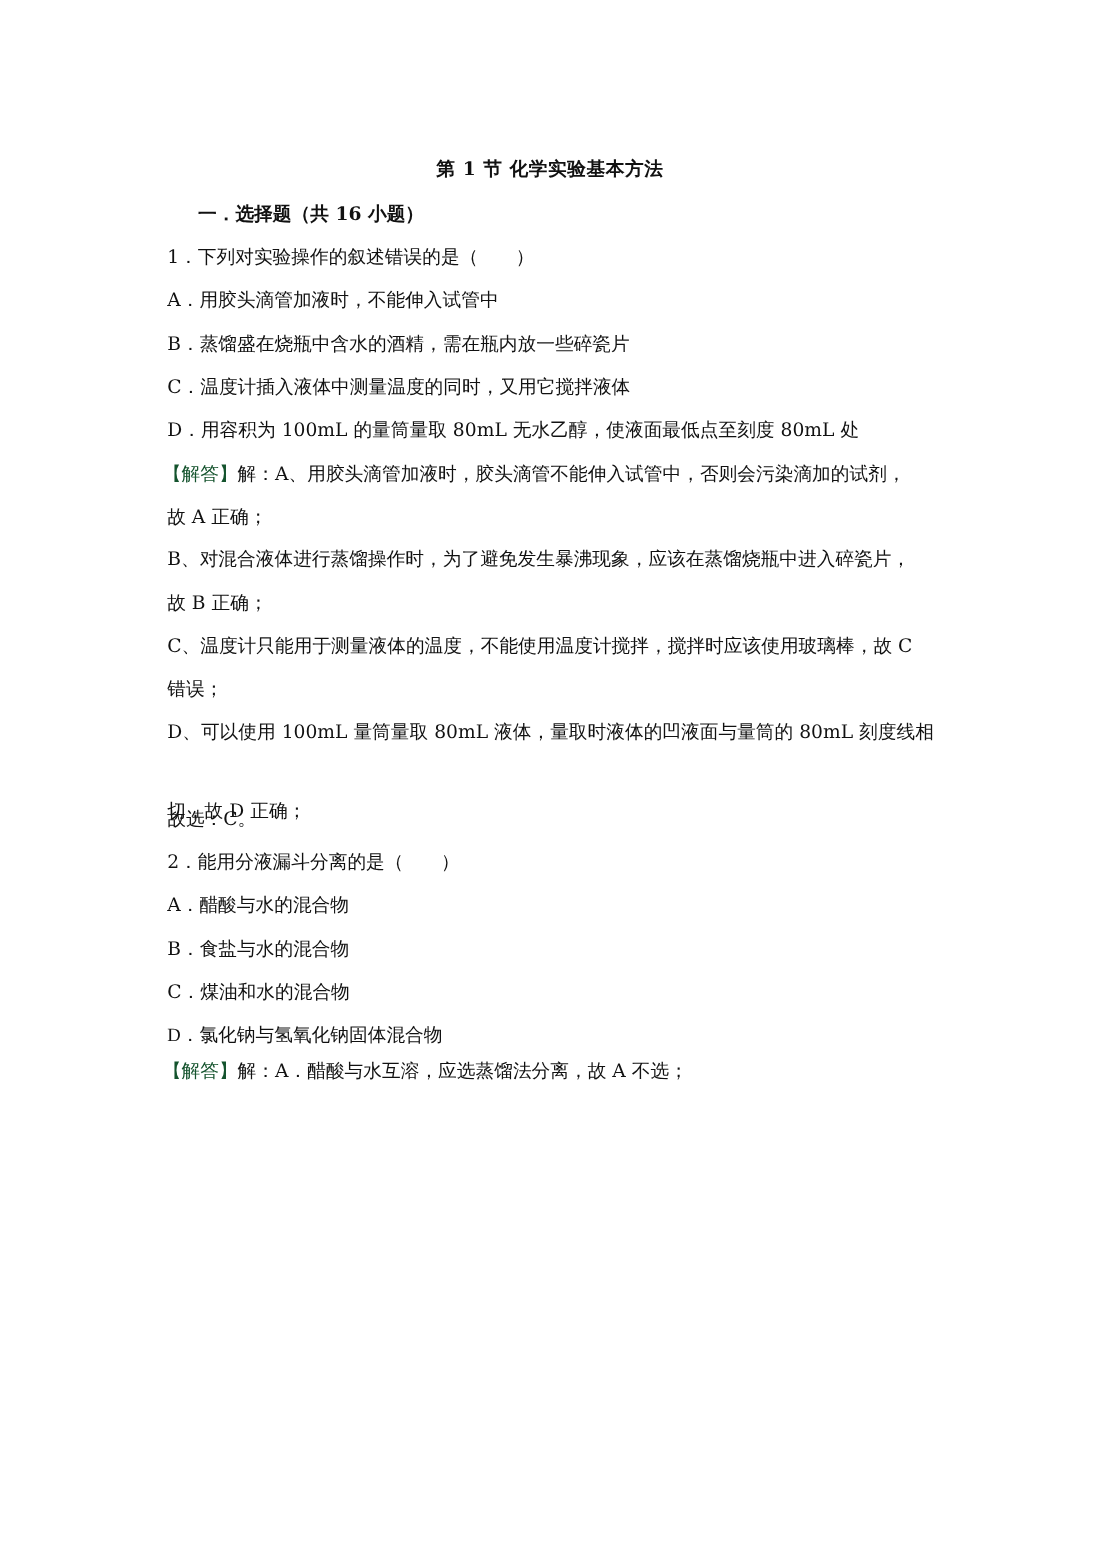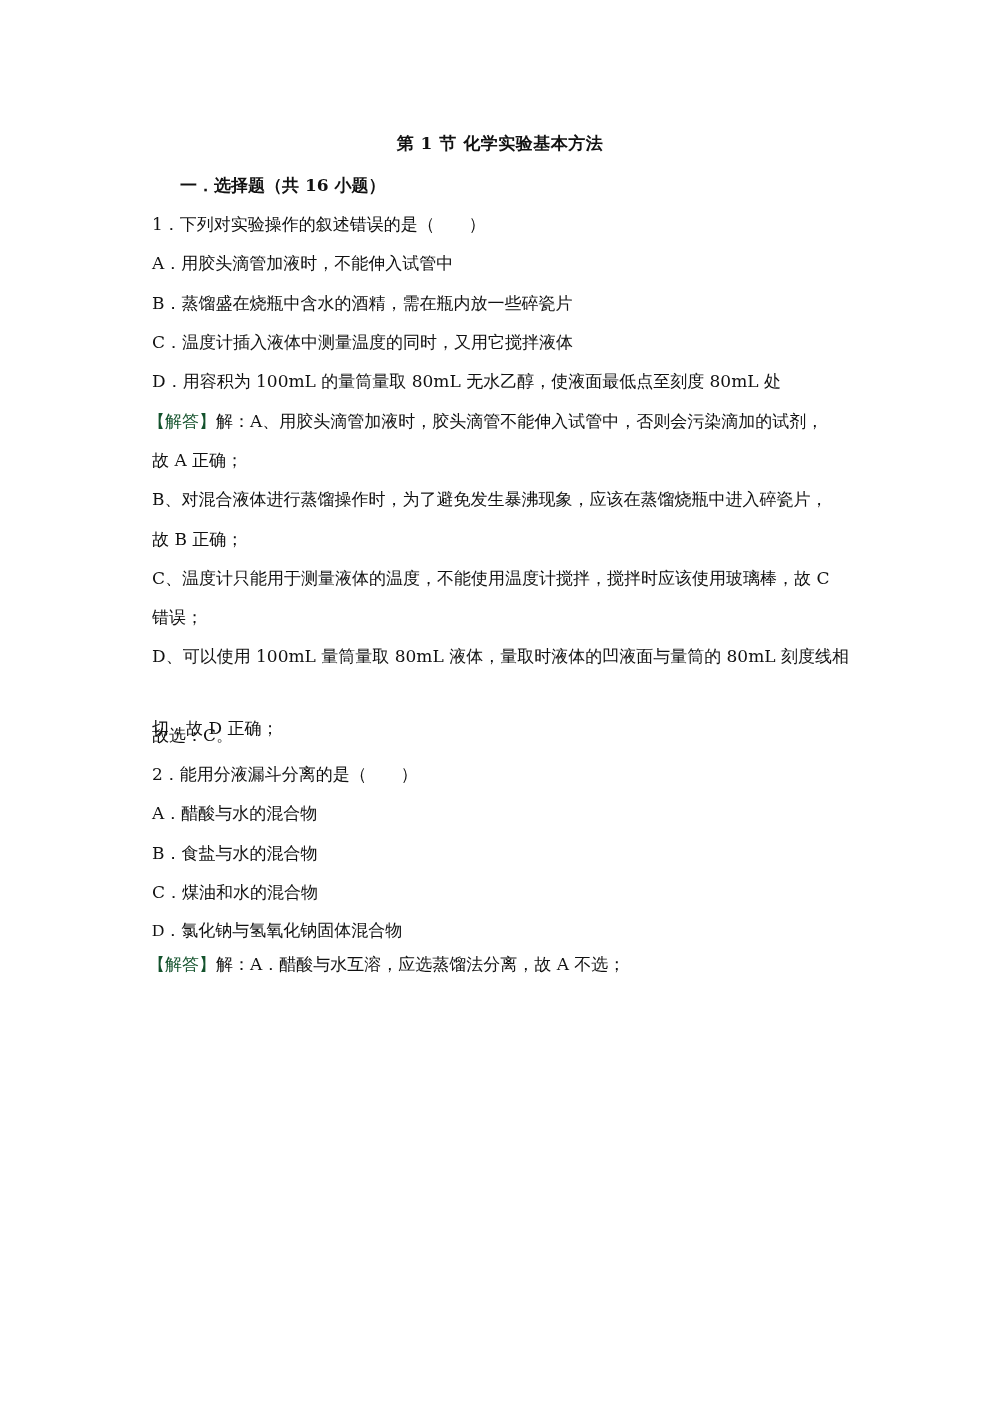--- a/index.html
+++ b/index.html
@@ -1,18 +1,18 @@
 <!DOCTYPE html>
 <html><head>
   <meta charset="utf-8">
   <style>
     html, body { margin: 0; padding: 0; background: #ffffff; }
     body { width: 1000px; height: 1414px; position: relative; overflow: hidden;
            font-family: "DejaVu Serif", "Liberation Serif", serif; color: #111; }
-    .page { position: absolute; left: 0; top: 4px; width: 1000px; height: 1392px; }
+    .page { position: absolute; left: 0; top: 14px; width: 1000px; height: 1392px; }
     .title { position: absolute; top: 128px; left: 0; width: 1000px; text-align: center;
              font-size: 17px; font-weight: bold; letter-spacing: 0.5px; }
     .line { position: absolute; left: 152px; font-size: 17px; white-space: nowrap; line-height: 22px; }
     .bold { font-weight: bold; margin-left: 28px; }
     .tag { color: #14532d; }
   </style>
 </head>
 <body>
 
 <div class="page">

